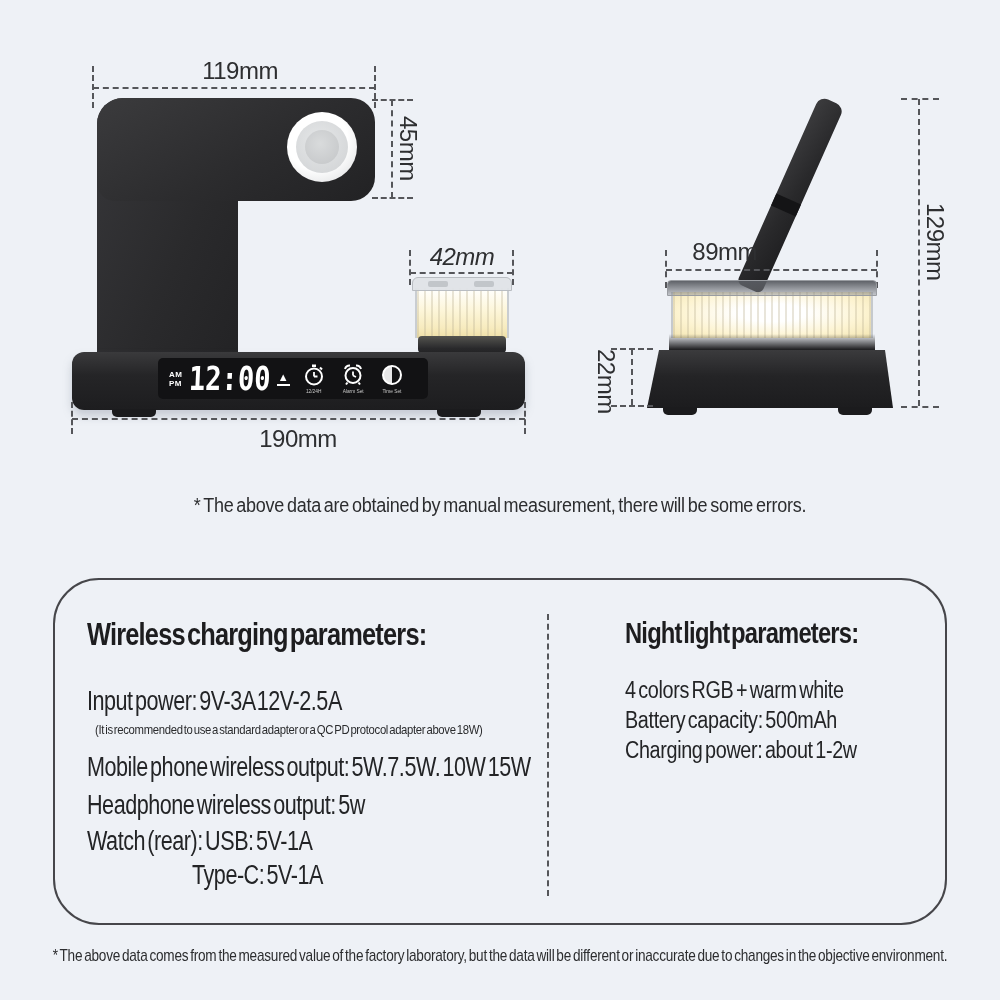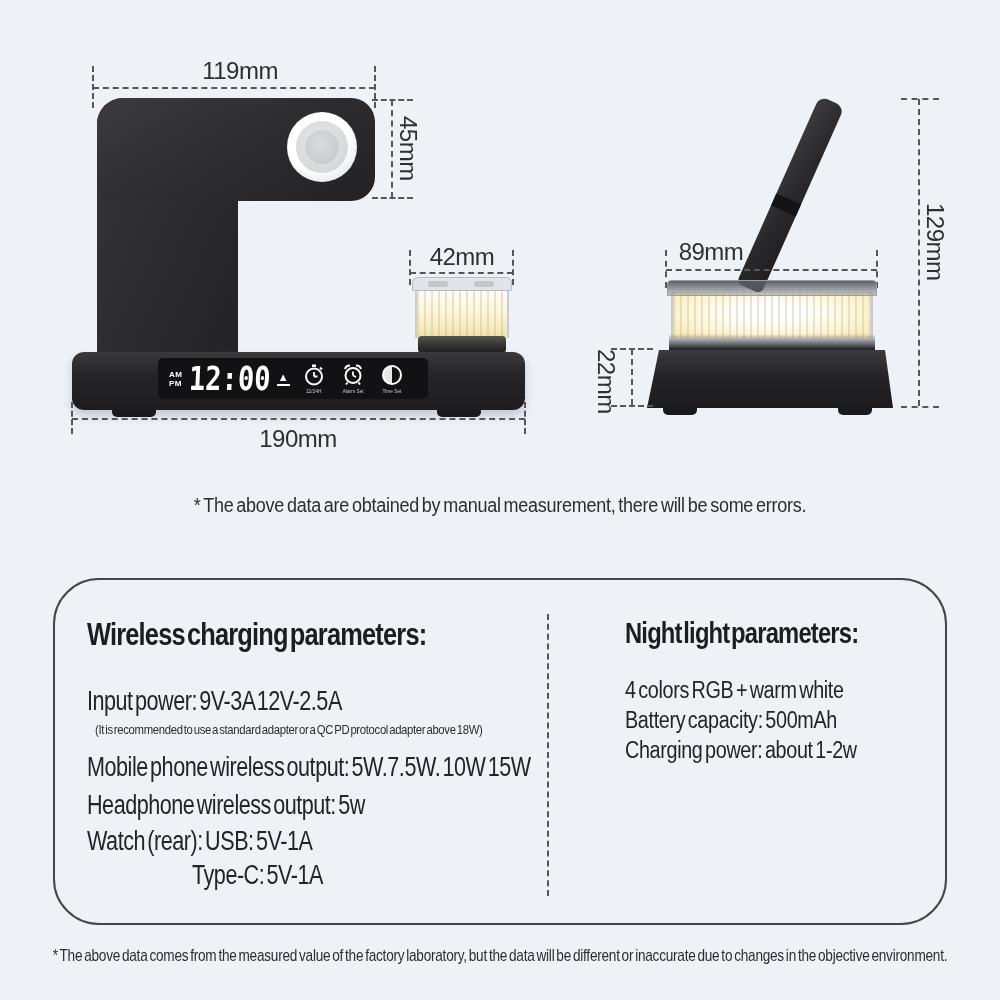--- a/index.html
+++ b/index.html
@@ -112,21 +112,21 @@
     <div class="abs p-topbar"></div>
     <div class="abs watch-ring"></div>
     <div class="abs watch-mid"></div>
     <div class="abs watch-core"></div>
 
     <div class="abs dash-h" style="left:372px; top:99px; width:41px;"></div>
     <div class="abs dash-h" style="left:372px; top:197px; width:41px;"></div>
     <div class="abs dash-v" style="left:391px; top:100px; height:98px;"></div>
     <div class="abs dim-label vert nowrap" style="left:394px; top:116px;">45mm</div>
 
-    <div class="abs dim-label nowrap" style="left:421px; top:243px; width:82px; text-align:center;">42mm</div>
+    <div class="abs dim-label nowrap" style="left:421px; top:243px; width:82px; text-align:center;font-style:italic;">42mm</div>
     <div class="abs dash-v" style="left:409px; top:250px; height:35px;"></div>
     <div class="abs dash-v" style="left:512px; top:250px; height:35px;"></div>
     <div class="abs dash-h" style="left:410px; top:272px; width:103px;"></div>
 
     <div class="abs lamp-front">
       <div class="abs lamp-glow-f">
           <div class="ribs"></div>
         </div>
       <div class="abs lamp-top"></div>
       <div class="abs lamp-notch" style="left:16px;"></div>
@@ -181,21 +181,21 @@
     <div class="abs dash-v" style="left:524px; top:402px; height:32px;"></div>
     <div class="abs dash-h" style="left:72px; top:418px; width:453px;"></div>
     <div class="abs dim-label nowrap" style="left:243px; top:425px; width:110px; text-align:center;">190mm</div>
   </div>
 
   <div>
     <div class="abs arm">
       <div class="arm-hinge"></div>
     </div>
 
-    <div class="abs dim-label nowrap" style="left:665px; top:238px; width:92px; text-align:center;">89mm</div>
+    <div class="abs dim-label nowrap" style="left:665px; top:238px; width:92px; text-align:right;">89mm</div>
     <div class="abs dash-v" style="left:665px; top:250px; height:38px;"></div>
     <div class="abs dash-v" style="left:876px; top:250px; height:38px;"></div>
     <div class="abs dash-h" style="left:666px; top:269px; width:211px;"></div>
 
     <div class="abs lamp-side">
       <div class="abs lamp-glow-s">
           <div class="ribs"></div>
         </div>
       <div class="abs lamp-side-rim"></div>
       <div class="abs lamp-side-fade"></div>

